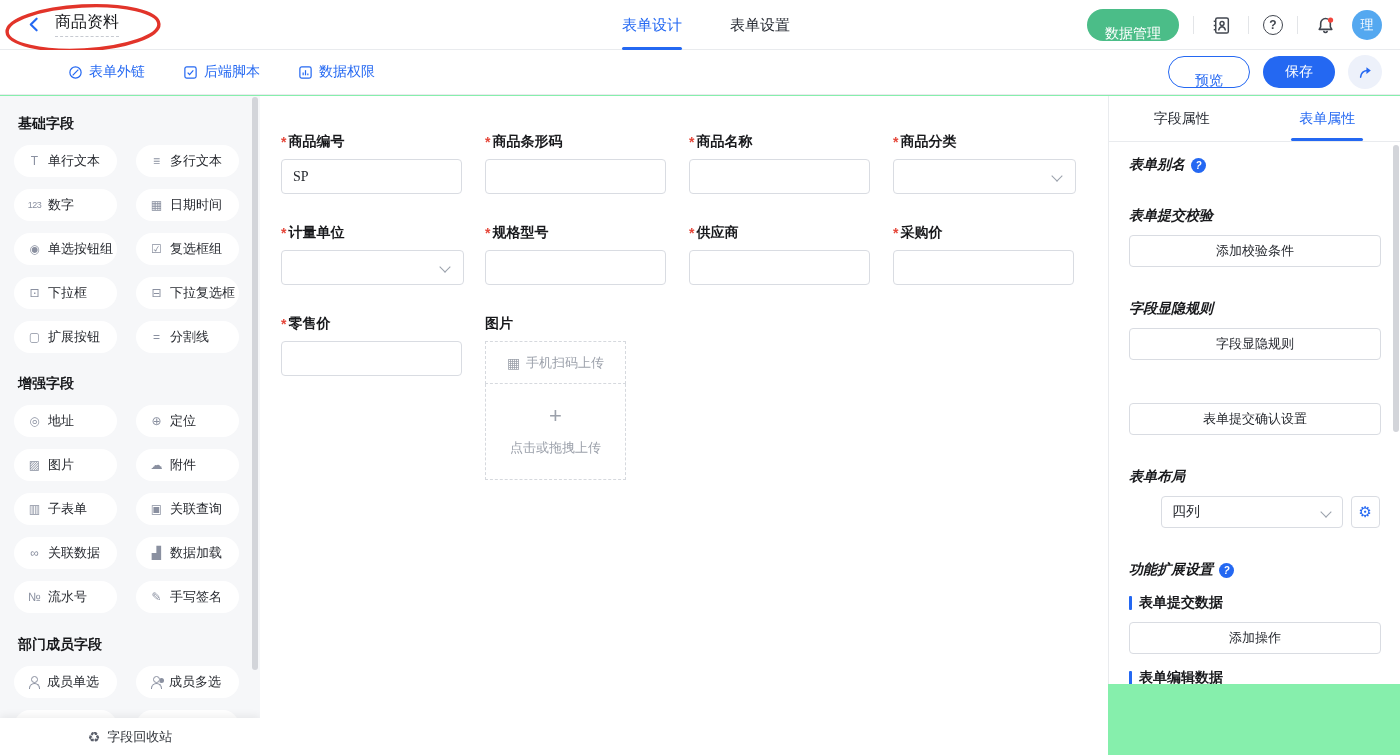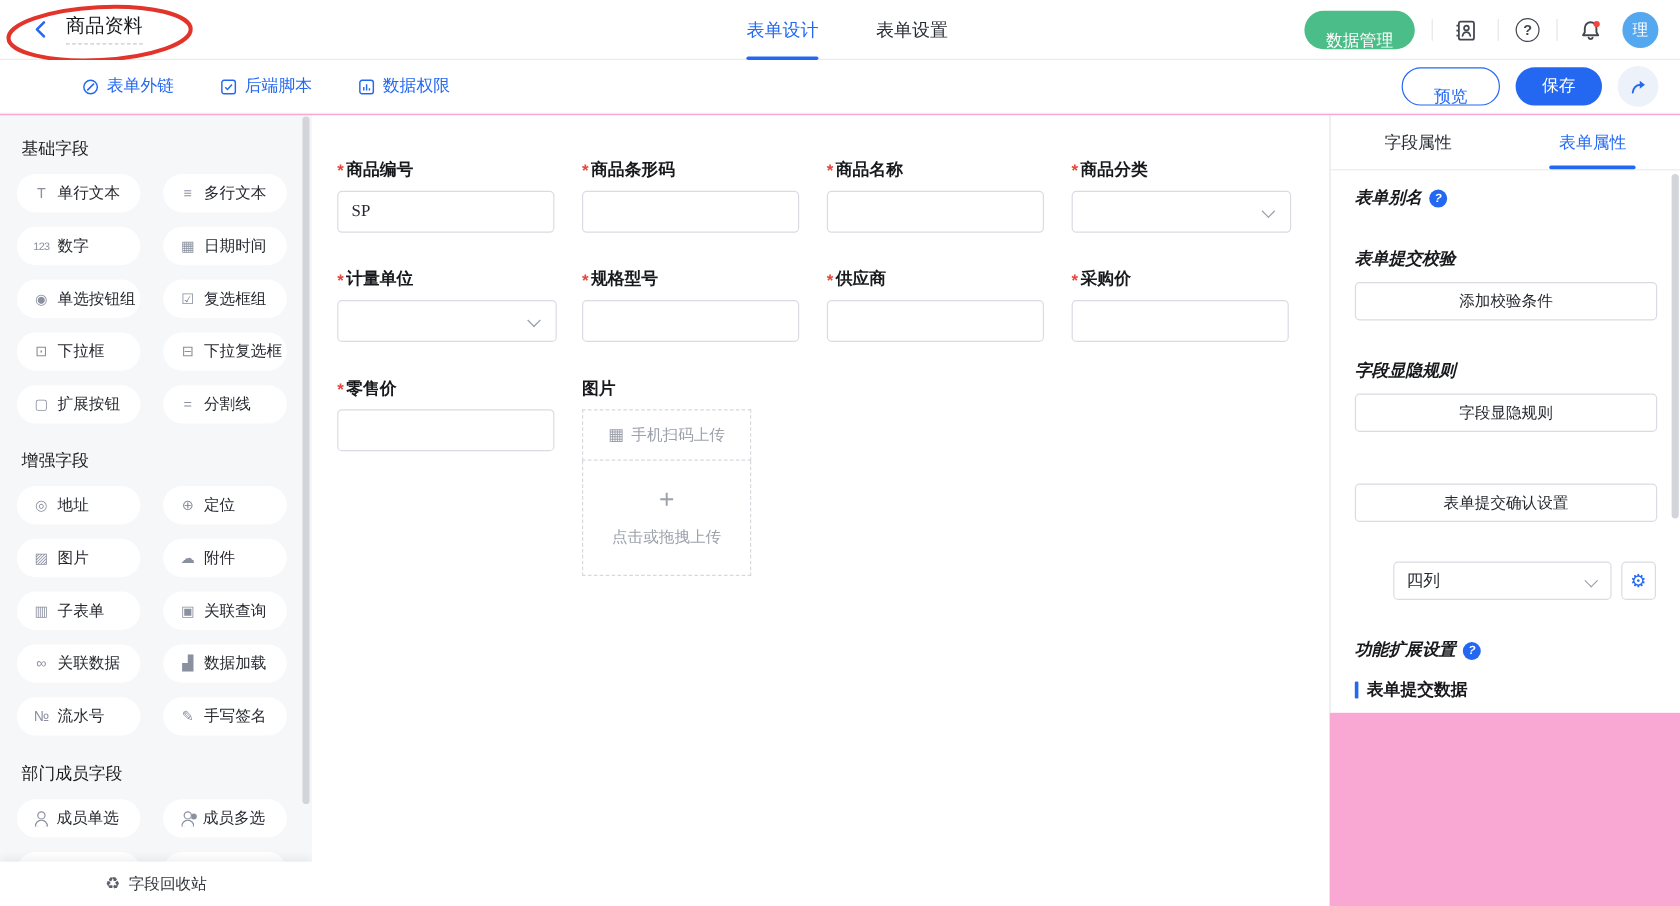--- a/index.html
+++ b/index.html
@@ -1,17 +1,17 @@
 <!DOCTYPE html>
 <html><head>
 <meta charset="utf-8">
 <style>
   * { margin:0; padding:0; box-sizing:border-box; }
   html,body { width:1400px; height:755px; font-family:"Liberation Sans","DejaVu Sans",sans-serif; background:#fff; color:#18191c; overflow:hidden; }
-  .app { position:relative; width:1400px; height:755px; background:#f9a8d4; }
+  .app { position:relative; width:1400px; height:755px; background:#86efac; }
 
   
   .header { position:absolute; top:0; left:0; width:1400px; height:50px; background:#fff; border-bottom:1px solid #e9ebee; display:flex; align-items:center; }
   .title-wrap { position:relative; display:flex; align-items:center; padding-left:26px; gap:12px; height:50px; }
   .back-btn { display:flex; align-items:center; cursor:pointer; }
   .doc-title { font-size:16px; font-weight:500; color:#18191c; border-bottom:1px dashed #c7cad1; padding-bottom:3px; }
   .annotation { position:absolute; left:2px; top:2px; pointer-events:none; }
   .header-tabs { position:absolute; left:50%; transform:translateX(-50%); top:0; height:50px; display:flex; gap:48px; }
   .htab { position:relative; height:50px; display:flex; align-items:center; font-size:15px; color:#272b33; cursor:pointer; }
   .htab.active { color:#2468f2; font-weight:500;margin-left:12px; }
@@ -32,21 +32,21 @@
   .btn-outline { height:32px; padding:15px 26px; border:1px solid #2468f2; background:#fff; color:#2468f2; font-size:14px; border-radius:17px; cursor:pointer;text-align:center; }
   .btn-primary { height:32px; padding:0 22px; border:none; background:#2468f2; color:#fff; font-size:14px; border-radius:17px; cursor:pointer; }
   .share-circle { width:34px; height:34px; border-radius:50%; background:#edf1fa; display:flex; align-items:center; justify-content:center; cursor:pointer; }
 
   
   .body { position:absolute; top:96px; left:0; width:1400px; height:659px; display:flex; }
 
   
   .sidebar { position:relative; width:260px; height:659px; background:#f6f7f9; overflow:hidden; flex:none; }
   .sb-inner { padding:19px 0 0 14px; }
-  .sb-heading { font-size:14px; font-weight:400; color:#18191c; margin-left:4px; }
+  .sb-heading { font-size:14px; font-weight:700; color:#18191c; margin-left:4px; }
   .sb-grid { display:grid; grid-template-columns:103px 103px; column-gap:19px; row-gap:12px; margin-top:12px; }
   .pill { width:103px; height:32px; background:#fff; border-radius:16px; display:flex; align-items:center; padding-left:13px; gap:6px; font-size:13px; color:#26292f; cursor:grab; white-space:nowrap; }
   .pill .glyph { color:#8a90a0; font-size:12px; width:15px; text-align:center; flex:none; }
   .pill .glyph.sm { font-size:9px; letter-spacing:-0.5px; }
   .i-person { position:relative; width:14px; height:13px; display:inline-block; flex:none; }
   .i-person::before { content:""; position:absolute; top:0; left:4px; width:5px; height:5px; border:1.4px solid #8a90a0; border-radius:50%; }
   .i-person::after { content:""; position:absolute; bottom:0; left:2px; width:9px; height:5px; border:1.4px solid #8a90a0; border-bottom:none; border-radius:6px 6px 0 0; }
   .i-person.multi::before { box-shadow:5px 1px 0 -1px #8a90a0; }
   .mt-s2 { margin-top:22px; } .mt-s3 { margin-top:23px; }
   .sb-scroll { position:absolute; right:2px; top:1px; width:6px; height:573px; background:#d3d5da; border-radius:3px; cursor:pointer; }
@@ -62,21 +62,21 @@
   .sel { position:relative; width:183px; height:35px; border:1px solid #d9dce2; border-radius:4px; background:#fff; cursor:pointer; }
   .sel::after { content:""; position:absolute; right:14px; top:12px; width:7px; height:7px; border-right:1.5px solid #9aa0ab; border-bottom:1.5px solid #9aa0ab; transform:rotate(45deg); }
   .upload { width:141px; }
   .upload-scan { width:141px; height:43px; border:1px dashed #d6d9de; display:flex; align-items:center; justify-content:center; gap:6px; color:#9ca1ab; font-size:13px; cursor:pointer; }
   .upload-drop { width:141px; height:96px; border:1px dashed #d6d9de; border-top:none; display:flex; flex-direction:column; align-items:center; justify-content:center; gap:14px; color:#9ca1ab; cursor:pointer; }
   .upload-drop .plus { font-size:22px; line-height:18px; color:#9ca1ab; }
   .upload-drop .hint { font-size:13px; }
   .upload-scan .glyph { font-size:14px; }
 
   
-  .panel { position:relative; width:292px; height:498px; background:#fff; border-left:1px solid #e9ebee; flex:none; overflow:hidden; }
+  .panel { position:relative; width:292px; height:588px; background:#fff; border-left:1px solid #e9ebee; flex:none; overflow:hidden; }
   .p-tabs { display:flex; height:46px; border-bottom:1px solid #e9ebee; }
   .p-tab { flex:1; display:flex; align-items:center; justify-content:center; font-size:14px; color:#272b33; position:relative; cursor:pointer; }
   .p-tab.active { color:#2468f2; font-weight:500; }
   .p-tab.active::after { content:""; position:absolute; bottom:0; left:50%; transform:translateX(-50%); width:72px; height:3px; background:#2468f2; border-radius:2px; }
   .p-content { padding:14px 20px 0 20px; }
   .p-label { font-size:14px; font-weight:700; color:#18191c; display:flex; align-items:center; gap:6px;font-style:italic; }
   .q-badge { width:15px; height:15px; border-radius:50%; background:#2468f2; color:#fff; font-size:10px; font-weight:700; display:flex; align-items:center; justify-content:center; cursor:pointer; }
   .p-input { width:252px; height:32px; border:1px solid #d9dce2; border-radius:4px; font-size:14px; color:#26292f; padding:0 10px; margin-top:13px; outline:none; font-family:"Liberation Sans","DejaVu Sans",sans-serif; }
   .p-btn { width:252px; height:32px; border:1px solid #d9dce2; border-radius:4px; background:#fff; font-size:13px; color:#26292f; margin-top:10px; cursor:pointer; font-family:"Liberation Sans","DejaVu Sans",sans-serif; }
   .p-sec { margin-top:33px; }
@@ -405,20 +405,21 @@
         <div class="p-sec">
           <div class="p-label">字段显隐规则</div>
           <button class="p-btn">字段显隐规则</button>
         </div>
 
         <div class="p-sec">
           <button class="p-btn">表单提交确认设置</button>
         </div>
 
         <div class="p-sec">
+          <div class="p-label">表单布局</div>
           <div class="layout-row">
             <div class="p-sel">
                 <span>四列</span>
               </div>
             <div class="gear-btn">
                 <span>⚙</span>
               </div>
           </div>
         </div>
 

